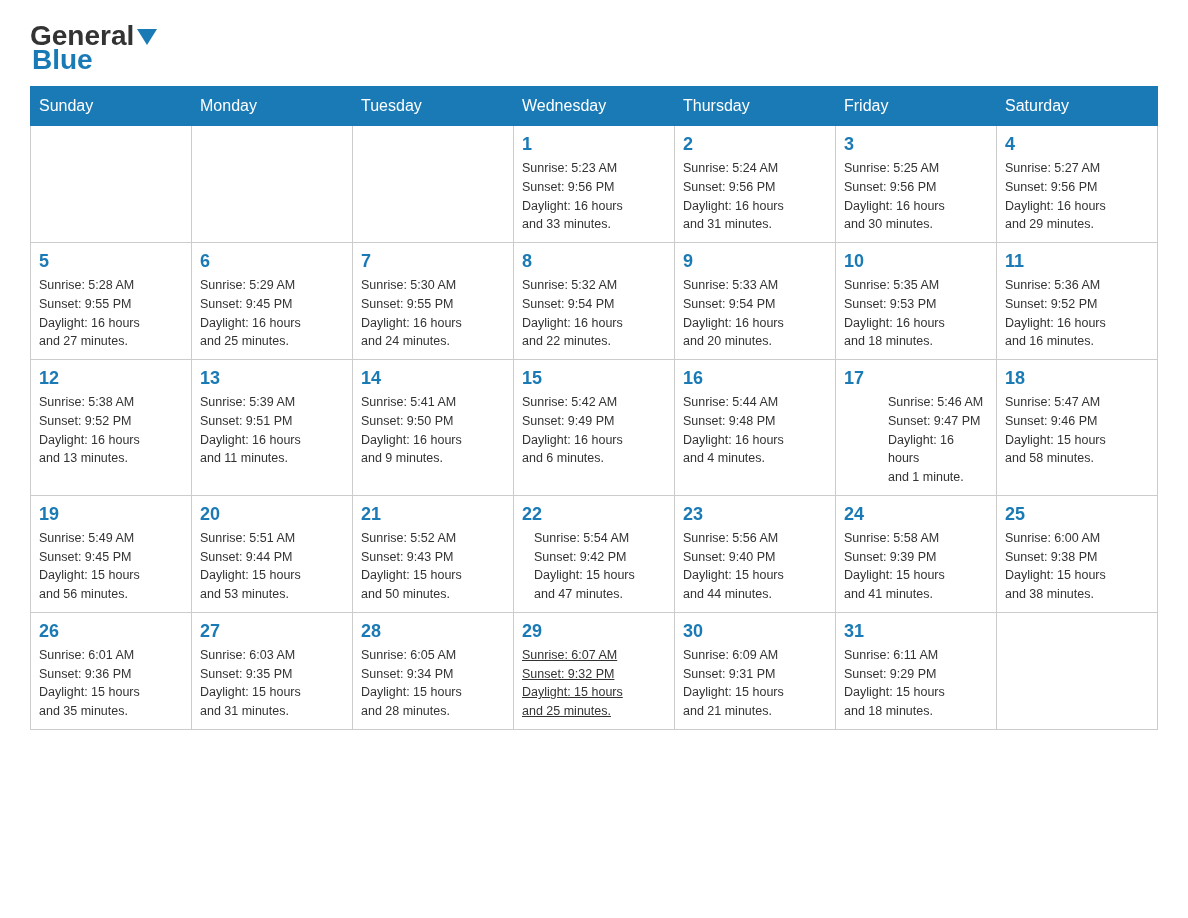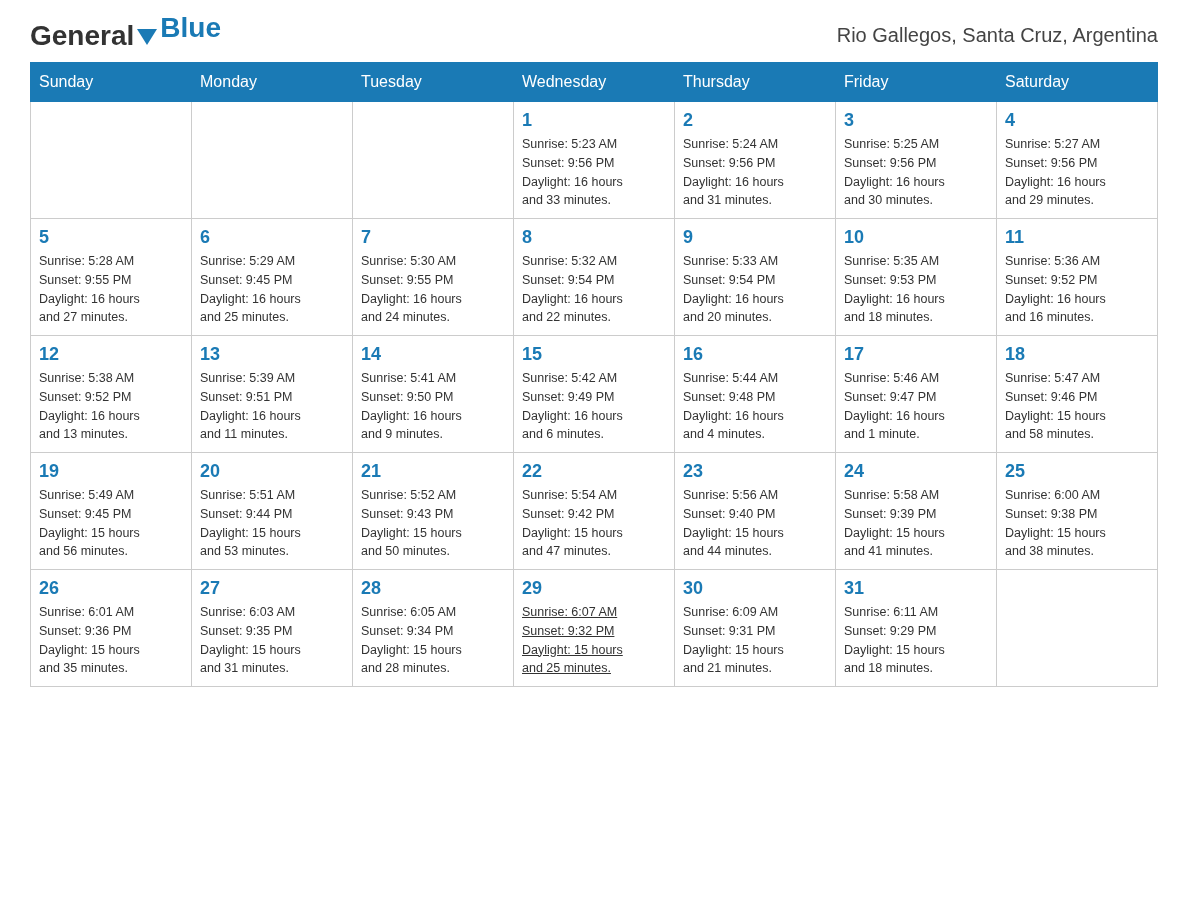--- a/index.html
+++ b/index.html
@@ -85,32 +85,31 @@
     }
     tbody tr:nth-child(odd) td {
       background-color: #fff;
     }
   </style>
 </head>
 <body>
 
 <div class="header">
   <div class="logo">
-    <div style="display:flex;flex-direction:row;align-items:flex-start;">
+    <div style="display:flex;flex-direction:column;align-items:flex-start;">
       <div style="display:flex;align-items:center;">
         <span class="logo-text-general">General</span>
         <svg width="22" height="22" viewBox="0 0 22 22" style="margin-left:2px;margin-top:0px;">
           <polygon points="11,20 1,4 21,4" fill="#1a7ab5"></polygon>
         </svg>
       </div>
       <span class="logo-text-blue" style="margin-top:-8px;padding-left:2px;">Blue</span>
     </div>
   </div>
   <div class="title-section">
-    <div class="location-title">Rio Gallegos, Santa Cruz, Argentina</div>
   </div>
 </div>
 
 <table class="calendar-table">
   <thead>
     <tr>
     <th>Sunday</th>
         <th>Monday</th>
         <th>Tuesday</th>
         <th>Wednesday</th>
@@ -235,21 +234,21 @@
         </td>
         <td>
           <span class="day-number">16</span>
           <div class="day-info" style="white-space: pre-line;">Sunrise: 5:44 AM
 Sunset: 9:48 PM
 Daylight: 16 hours
 and 4 minutes.</div>
         </td>
         <td>
           <span class="day-number">17</span>
-          <div class="day-info" style="white-space: pre-line;">Sunrise: 5:46 AM
+          <div class="day-info" style="white-space: pre-line; margin-left: 44px;">Sunrise: 5:46 AM
 Sunset: 9:47 PM
 Daylight: 16 hours
 and 1 minute.</div>
         </td>
         <td>
           <span class="day-number">18</span>
           <div class="day-info" style="white-space: pre-line;">Sunrise: 5:47 AM
 Sunset: 9:46 PM
 Daylight: 15 hours
 and 58 minutes.</div>
@@ -272,21 +271,21 @@
         </td>
         <td>
           <span class="day-number">21</span>
           <div class="day-info" style="white-space: pre-line;">Sunrise: 5:52 AM
 Sunset: 9:43 PM
 Daylight: 15 hours
 and 50 minutes.</div>
         </td>
         <td>
           <span class="day-number">22</span>
-          <div class="day-info" style="white-space: pre-line;">Sunrise: 5:54 AM
+          <div class="day-info" style="white-space: pre-line; margin-left: 12px;">Sunrise: 5:54 AM
 Sunset: 9:42 PM
 Daylight: 15 hours
 and 47 minutes.</div>
         </td>
         <td>
           <span class="day-number">23</span>
           <div class="day-info" style="white-space: pre-line;">Sunrise: 5:56 AM
 Sunset: 9:40 PM
 Daylight: 15 hours
 and 44 minutes.</div>

